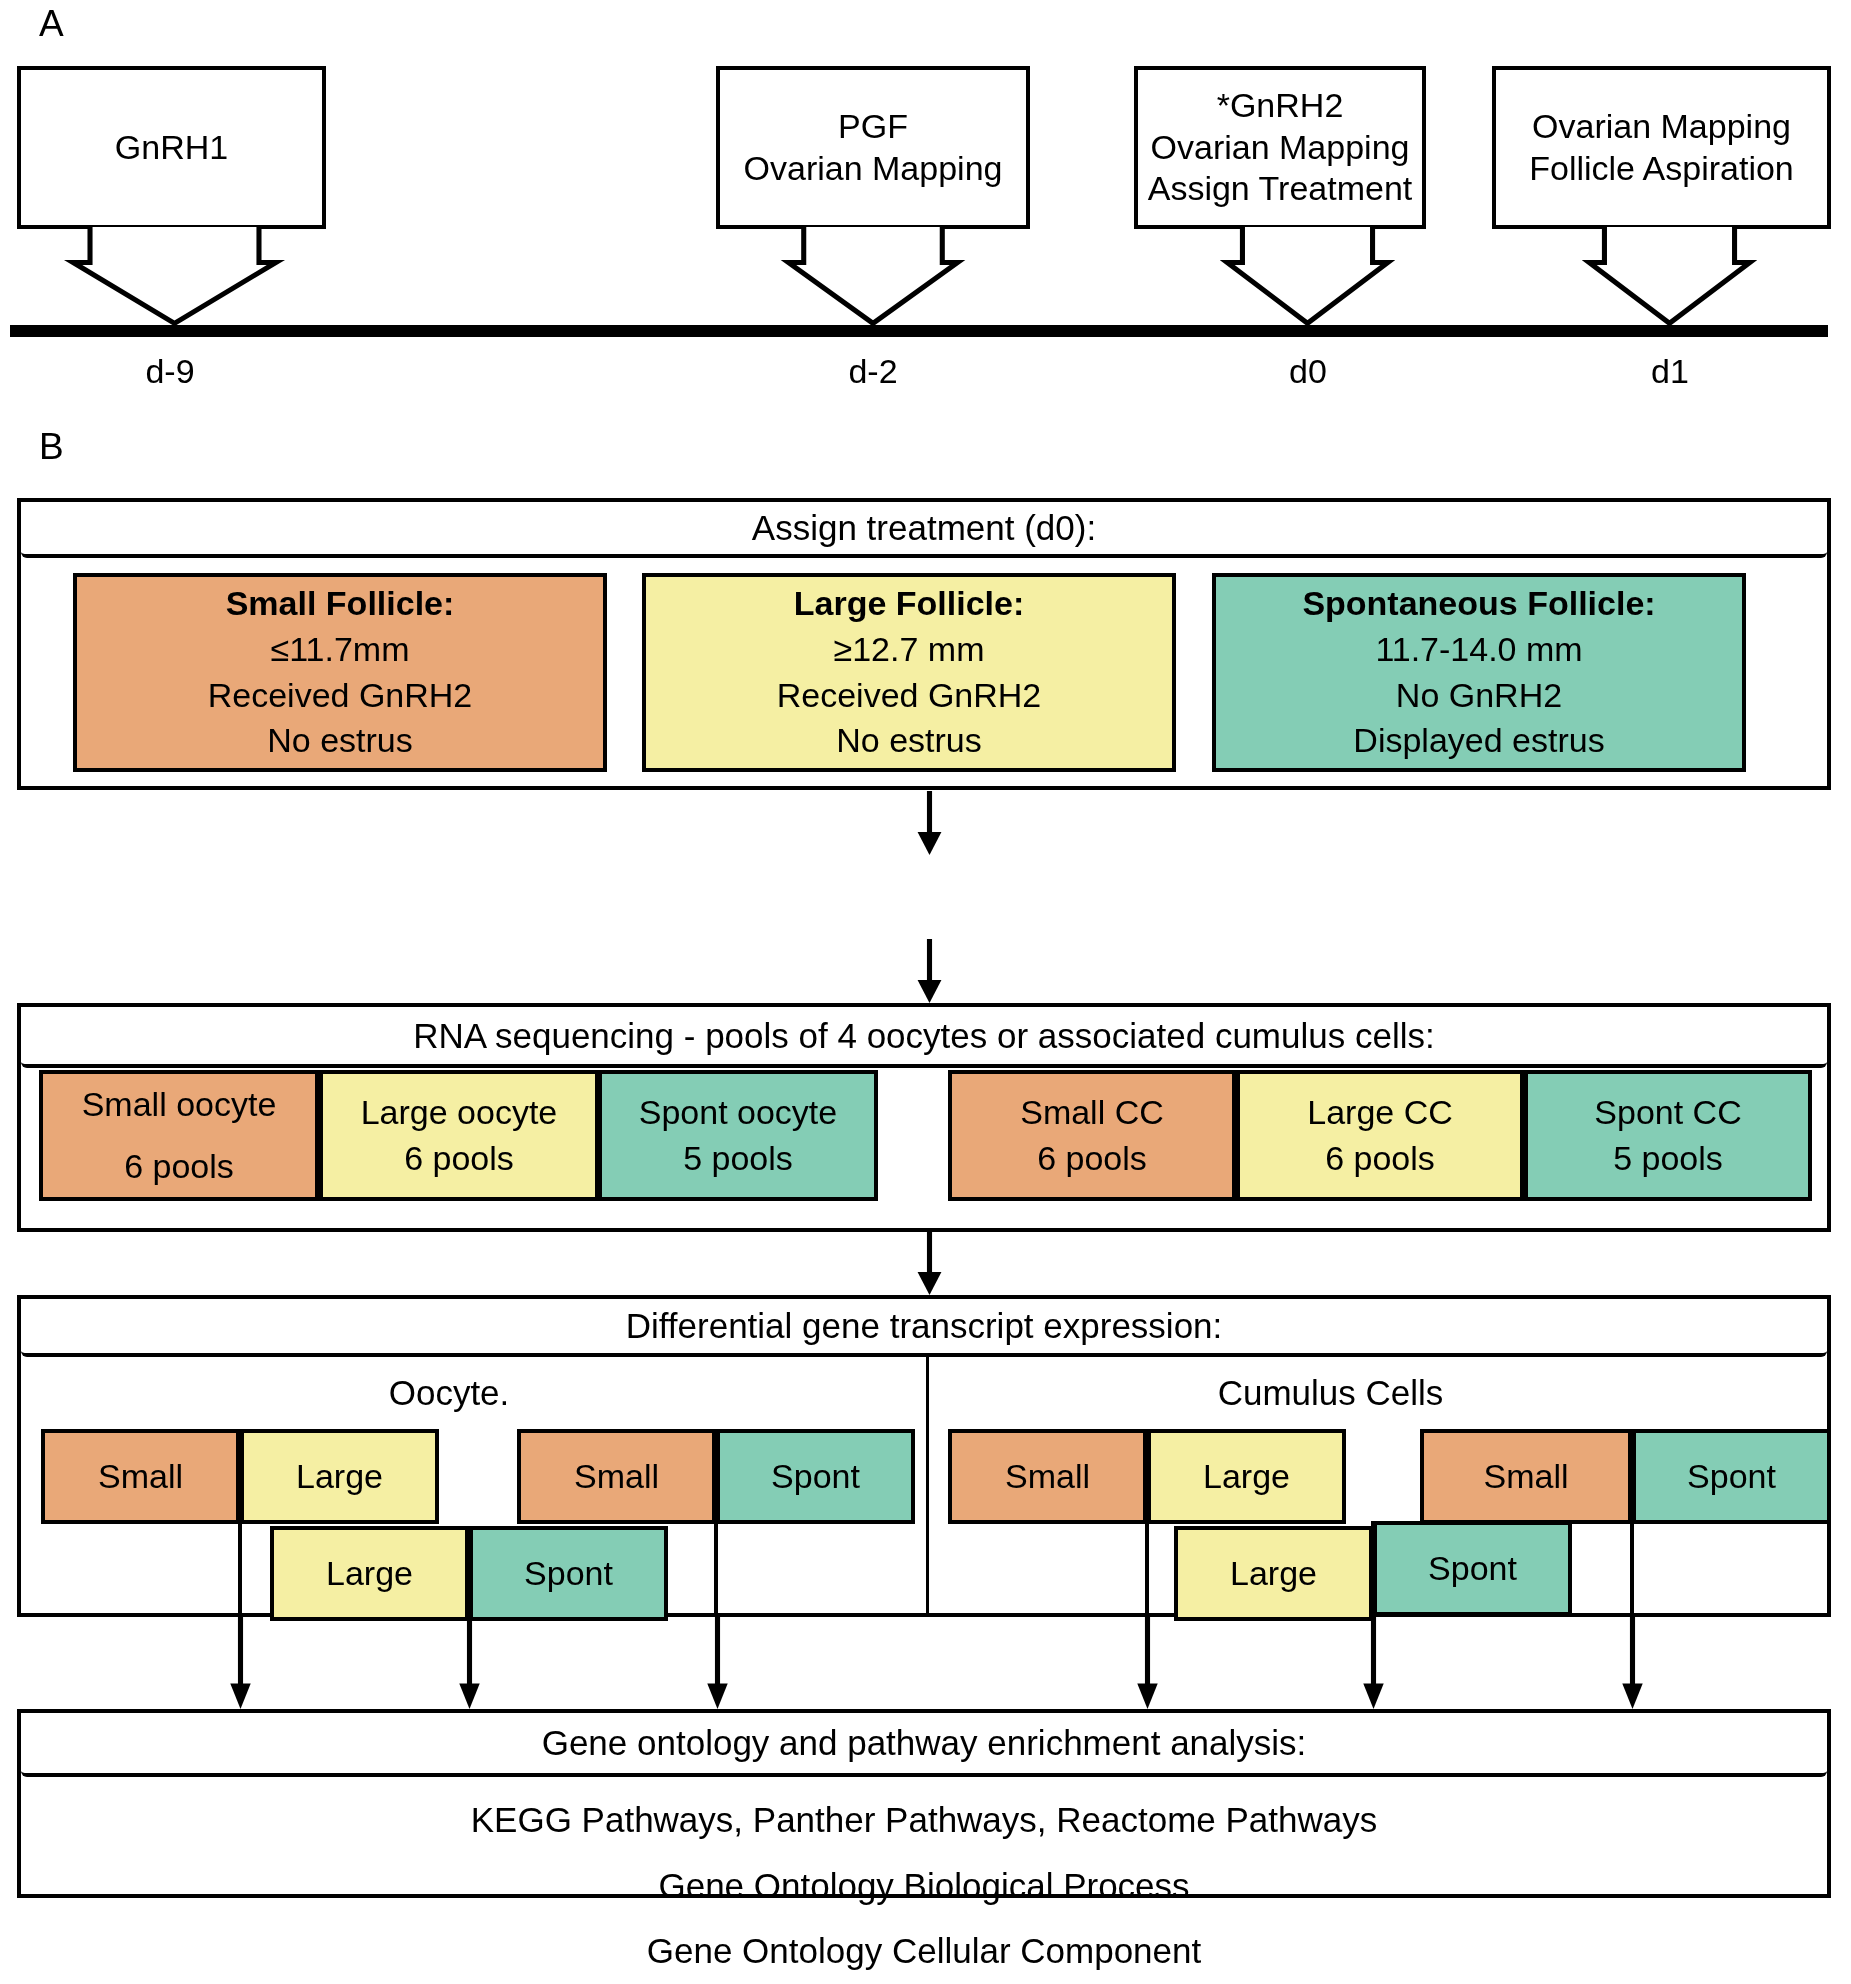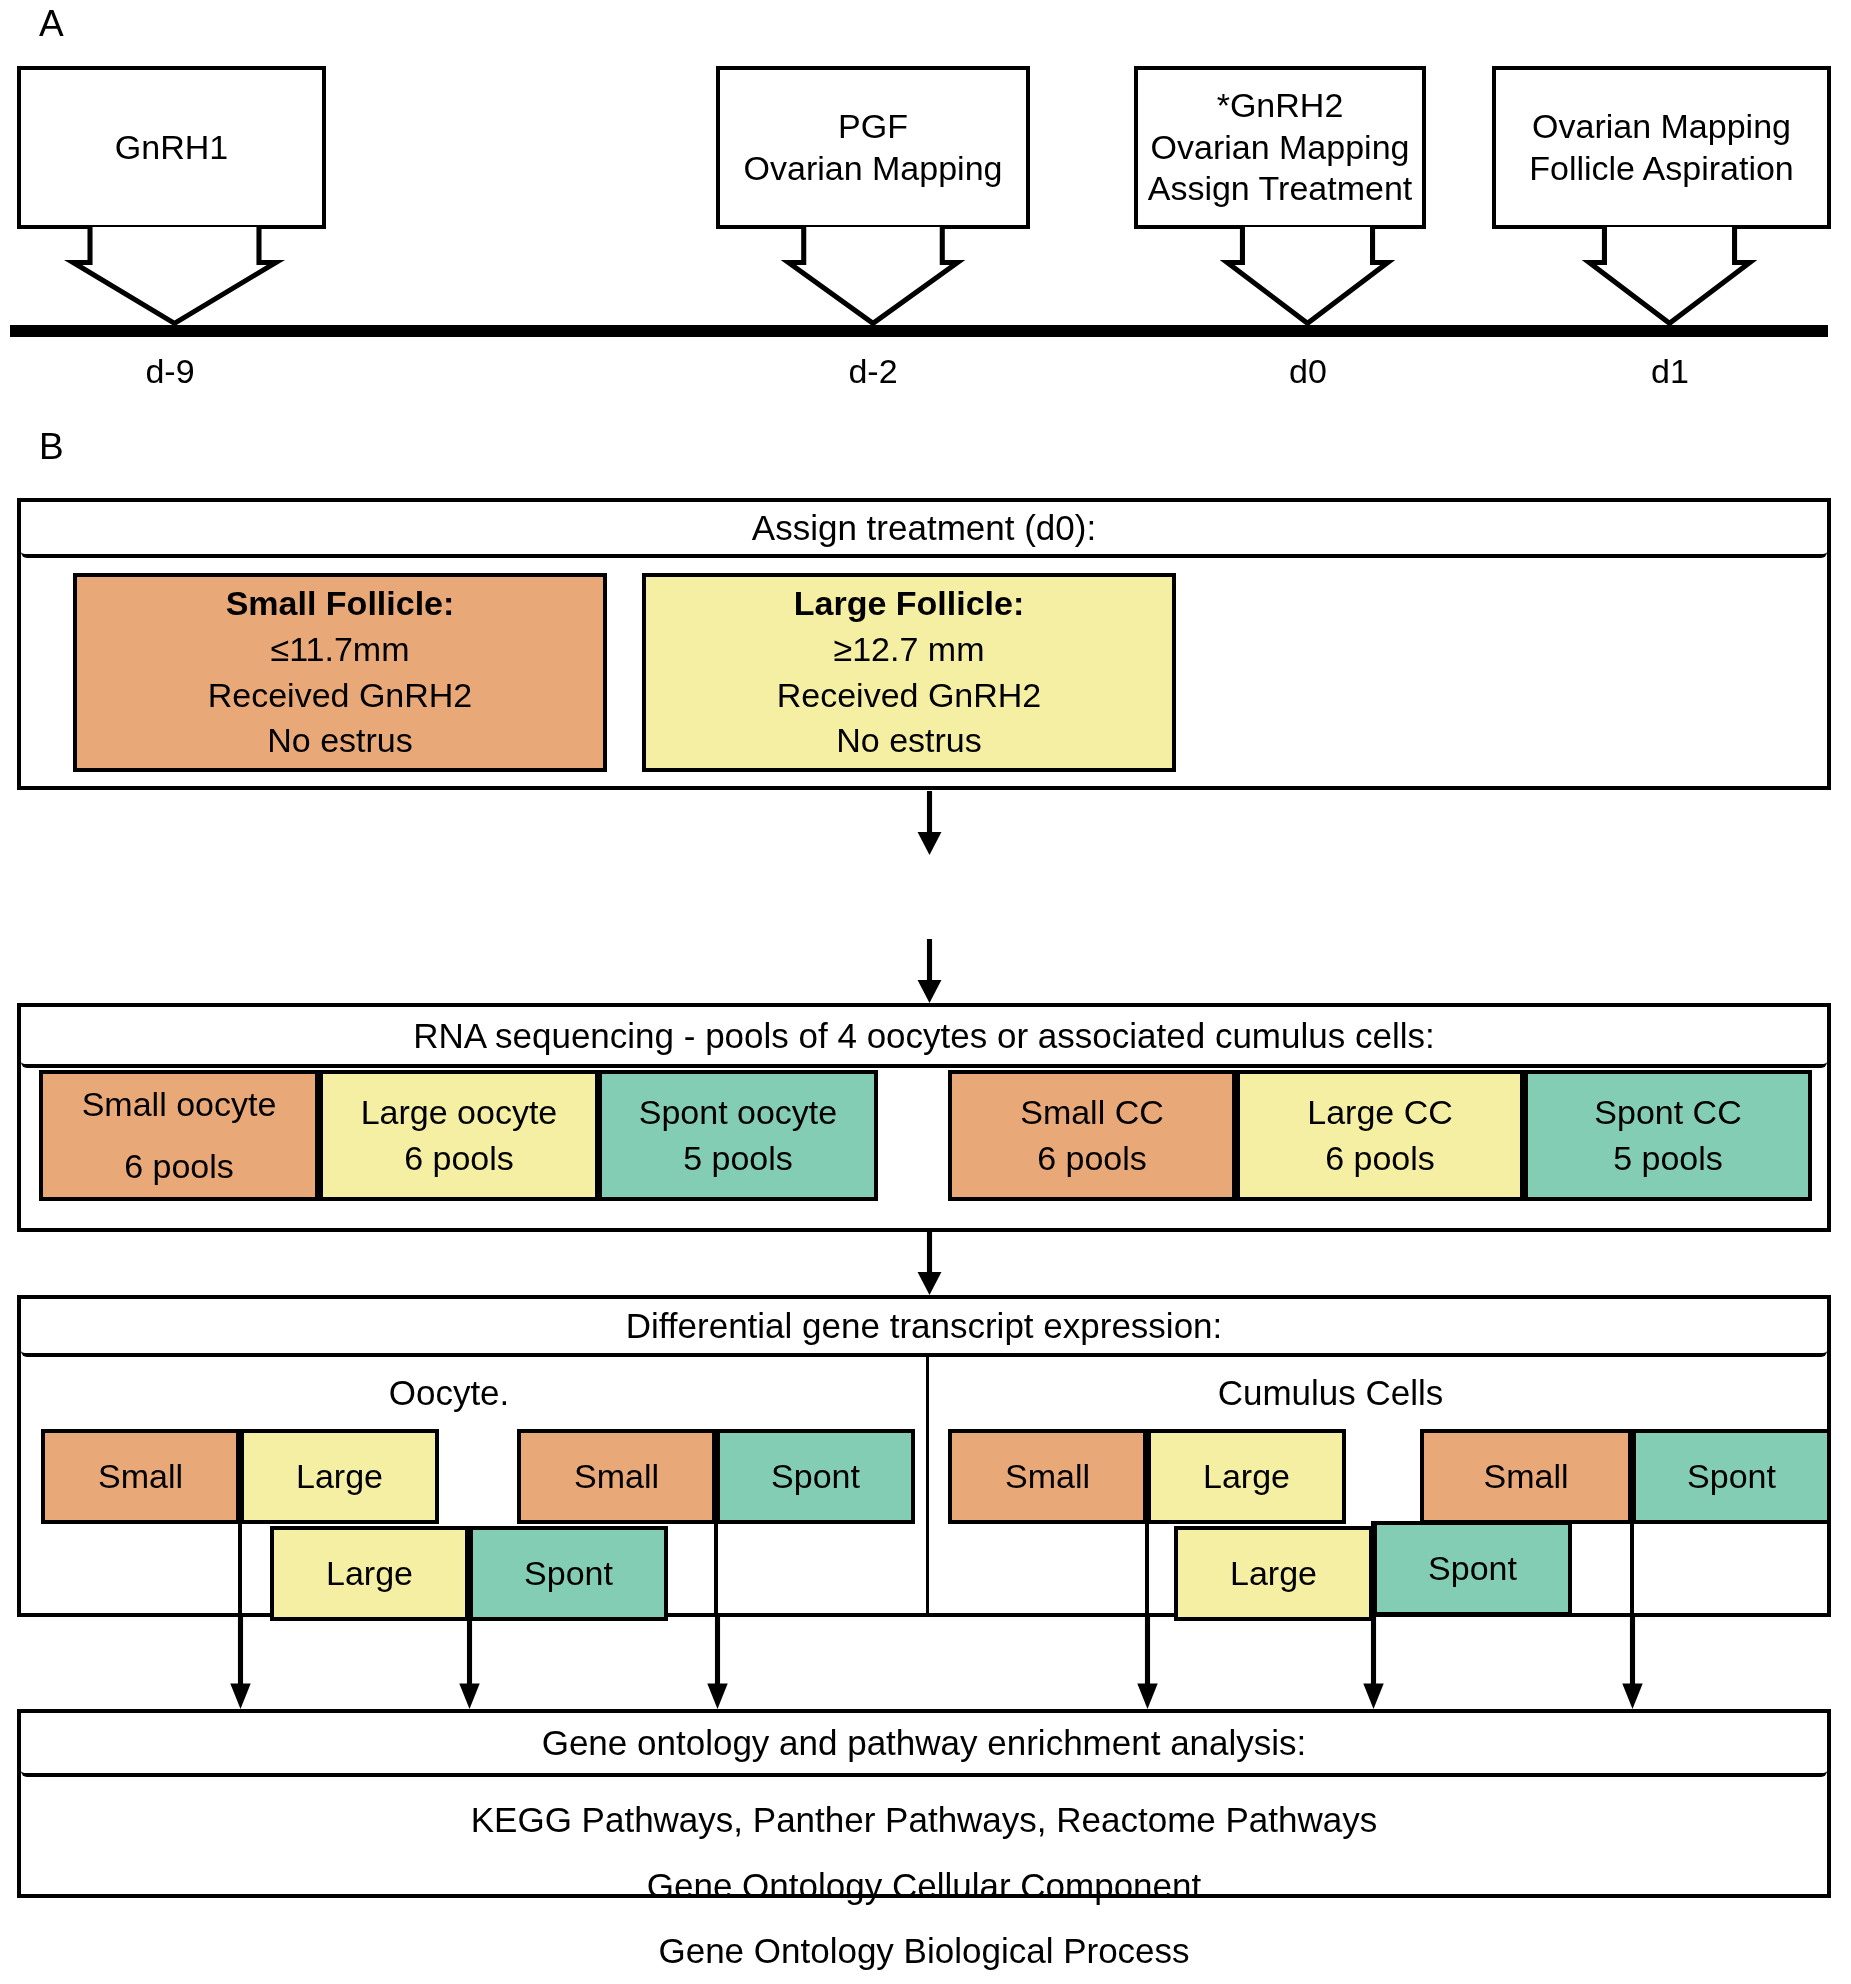--- a/index.html
+++ b/index.html
@@ -191,20 +191,26 @@
     <span class="ln">No estrus</span>
   </div>
 
   <div class="chip" style="left:642px; top:573px; width:534px; height:199px; background:#F5EFA3;">
     <span class="ln"><b>Large Follicle:</b></span>
     <span class="ln">≥12.7 mm</span>
     <span class="ln">Received GnRH2</span>
     <span class="ln">No estrus</span>
   </div>
 
+  <div class="chip" style="left:1212px; top:573px; width:534px; height:199px; background:#84CDB5;">
+    <span class="ln"><b>Spontaneous Follicle:</b></span>
+    <span class="ln">11.7-14.0 mm</span>
+    <span class="ln">No GnRH2</span>
+    <span class="ln">Displayed estrus</span>
+  </div>
 
   <svg class="connector" style="left:915px; top:791px; width:29px; height:64px;" viewBox="0 0 34 75">
     <line x1="17" y1="0" x2="17" y2="56" stroke="#000" stroke-width="6"></line>
     <polygon points="17,75 3,48 31,48" fill="#000"></polygon>
   </svg>
 
 
   <svg class="connector" style="left:915px; top:939px; width:29px; height:64px;" viewBox="0 0 34 75">
     <line x1="17" y1="0" x2="17" y2="56" stroke="#000" stroke-width="6"></line>
     <polygon points="17,75 3,48 31,48" fill="#000"></polygon>
@@ -327,20 +333,20 @@
   </svg>
   <svg class="connector" style="left:1618px; top:1617px; width:29px; height:92px;" viewBox="0 0 34 108">
     <line x1="17" y1="0" x2="17" y2="88" stroke="#000" stroke-width="6"></line>
     <polygon points="17,108 5,78 29,78" fill="#000"></polygon>
   </svg>
 
   <div class="frame" style="left:17px; top:1709px; width:1814px; height:189px;">
     <div class="frame-header" style="height:64px;">Gene ontology and pathway enrichment analysis:</div>
     <div class="ont-lines" style="top:89px;">
       <span class="ln">KEGG Pathways, Panther Pathways, Reactome Pathways</span>
+      <span class="ln">Gene Ontology Biological Process</span>
       <span class="ln">Gene Ontology Cellular Component</span>
-      <span class="ln">Gene Ontology Biological Process</span>
 
     </div>
   </div>
 
 </div>
 
 
 </body></html>

